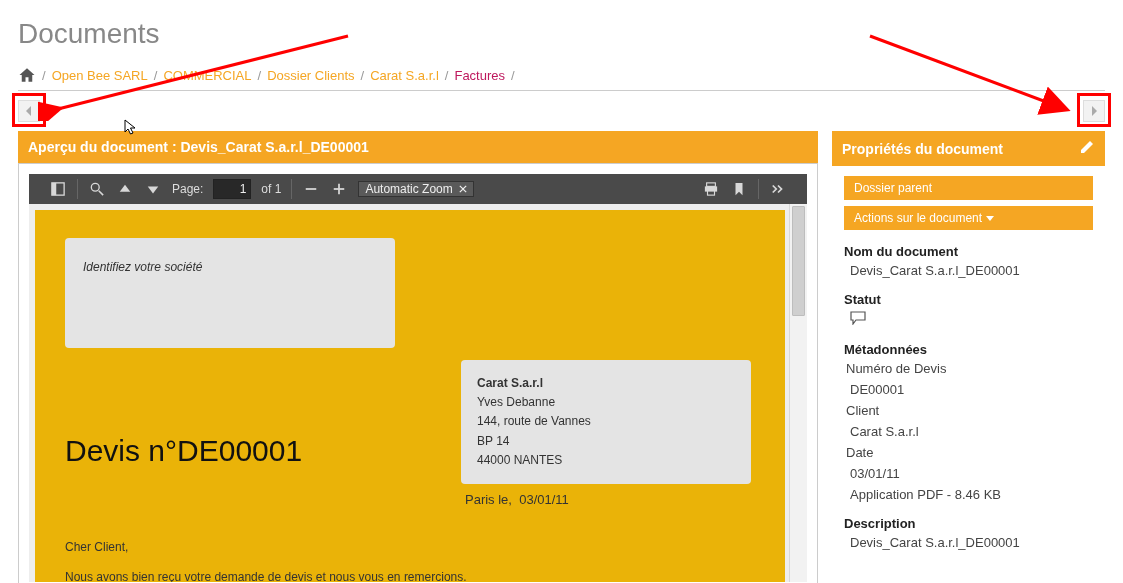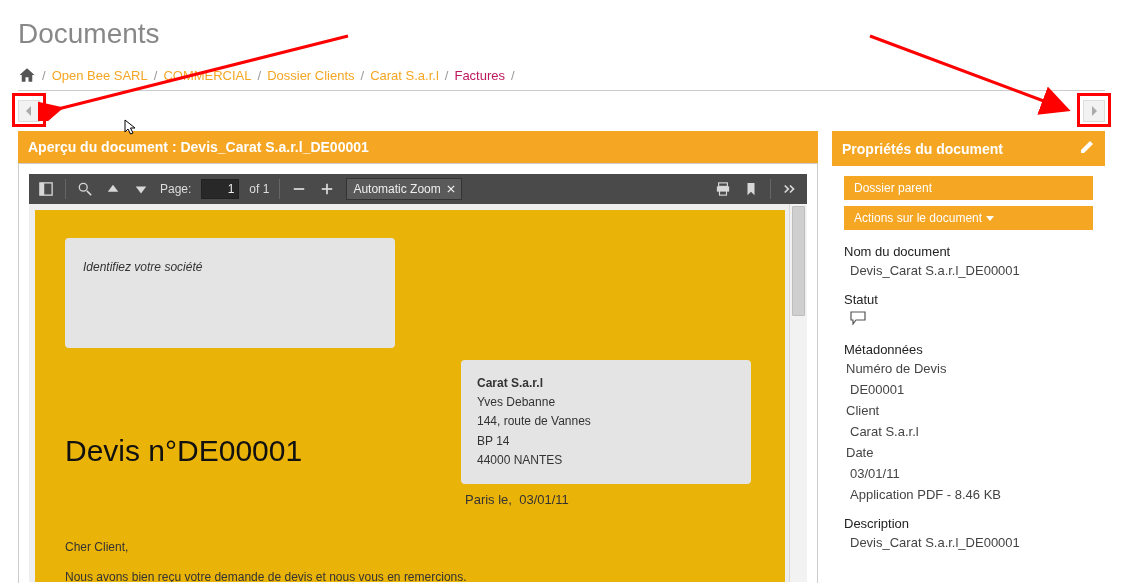--- a/index.html
+++ b/index.html
@@ -18,46 +18,46 @@
   .redbox { position: absolute; border: 3px solid #ff0000; width: 34px; height: 34px; pointer-events: none; }
   .redbox.left { left: -6px; top: 2px; }
   .redbox.right { right: -6px; top: 2px; }
   .arrow-anno { position: absolute; pointer-events: none; }
   .cols { display: flex; gap: 14px; padding: 0 18px; }
   .leftcol { flex: 0 0 800px; display: flex; flex-direction: column; }
   .rightcol { flex: 1; display: flex; flex-direction: column; }
   .bar { background: #f5a623; color: #fff; font-weight: 700; font-size: 14px; padding: 8px 10px; display: flex; align-items: center; justify-content: space-between; }
   .bar .edit-icon svg { width: 16px; height: 16px; fill: #fff; }
   .viewer-shell { border: 1px solid #ccc; padding: 10px; background: #fff; }
-  .pdfbar { background: #4a4a4a; color: #ddd; height: 30px; display: flex; align-items: center; padding: 0 8px; gap: 10px; font-size: 12px; }
+  .pdfbar { background: #4a4a4a; color: #ddd; height: 30px; display: flex; align-items: center; padding: 0 20px; gap: 10px; font-size: 12px; }
   .pdfbar .iconbtn { display: inline-flex; align-items: center; justify-content: center; width: 18px; height: 18px; cursor: pointer; }
   .pdfbar .iconbtn svg { width: 14px; height: 14px; fill: #d8d8d8; }
   .pdfbar .divider { width: 1px; height: 20px; background: #666; }
   .pdfbar .pglabel { color: #ddd; }
   .pdfbar input.pgnum { width: 38px; height: 20px; background: #282828; border: 1px solid #222; color: #eee; text-align: right; padding-right: 4px; font-size: 12px; }
   .pdfbar .of { color: #ddd; }
-  .pdfbar .zoom-select { background: #5a5a5a; color: #eee; border: 1px solid #333; height: 22px; padding: 0 6px; display: flex; align-items: center; gap: 6px; cursor: pointer; }
+  .pdfbar .zoom-select { background: #5a5a5a; color: #eee; border: 1px solid #333; height: 16px; padding: 0 6px; display: flex; align-items: center; gap: 6px; cursor: pointer; }
   .pdfbar .zoom-select svg { width: 8px; height: 8px; fill: #eee; }
   .pdfbar .spacer { flex: 1; }
   .doc-scroll { display: flex; background: #eee; }
   .doc-page { background: #eab308; margin: 6px 4px 0 6px; flex: 1; padding: 28px 30px 0 30px; position: relative; height: 372px; overflow: hidden; font-family: Arial, sans-serif; }
   .scrollgutter { width: 18px; background: #f2f2f2; border-left: 1px solid #d8d8d8; position: relative; }
   .scrollthumb { position: absolute; top: 2px; left: 2px; right: 2px; height: 110px; background: #cfcfcf; border: 1px solid #bdbdbd; border-radius: 1px; }
   .society-box { background: #e4e4e4; border-radius: 4px; width: 330px; height: 110px; padding: 22px 18px; font-style: italic; font-size: 12px; color: #333; }
   .addr-box { background: #e4e4e4; border-radius: 4px; width: 290px; padding: 14px 16px; position: absolute; right: 34px; top: 150px; font-size: 12px; line-height: 1.6; }
   .addr-box .name { font-weight: 700; }
   .devis-title { font-size: 30px; font-weight: 400; margin-top: 86px; font-family: Arial, sans-serif; color: #111; }
   .paris-line { position: absolute; left: 410px; top: 282px; font-size: 13px; margin-left: 20px; }
   .body-text { margin-top: 70px; font-size: 12px; line-height: 1.5; }
   .body-text p.gap { margin-top: 12px; }
   .props { padding: 10px 12px; }
   .props .btns { display: flex; gap: 6px; margin-bottom: 10px; flex-direction: column; }
   .btn-orange { background: #f5a623; color: #fff; border: none; padding: 5px 10px; font-size: 12px; cursor: pointer; display: inline-flex; align-items: center; gap: 4px; }
   .btn-orange .caret { width: 0; height: 0; border-left: 4px solid transparent; border-right: 4px solid transparent; border-top: 5px solid #fff; }
-  .props .lbl { font-weight: 400; margin-top: 14px; margin-bottom: 4px; color: #222; }
+  .props .lbl { font-weight: 700; margin-top: 14px; margin-bottom: 4px; color: #222; }
   .props .val { color: #444; margin-bottom: 6px; padding-left: 6px; }
   .props .status-icon svg { width: 16px; height: 14px; stroke: #555; fill: none; stroke-width: 1.2; }
   .cursor-anno { position: absolute; width: 16px; height: 16px; pointer-events: none; }
 </style>
 </head>
 <body>
 
 <div class="page">
   <div class="title">Documents</div>
 

